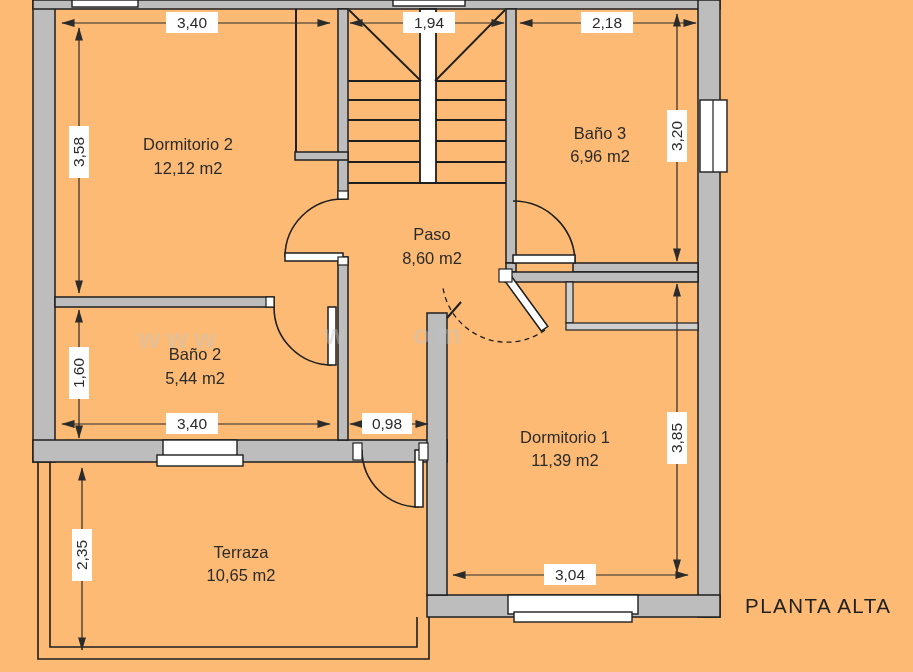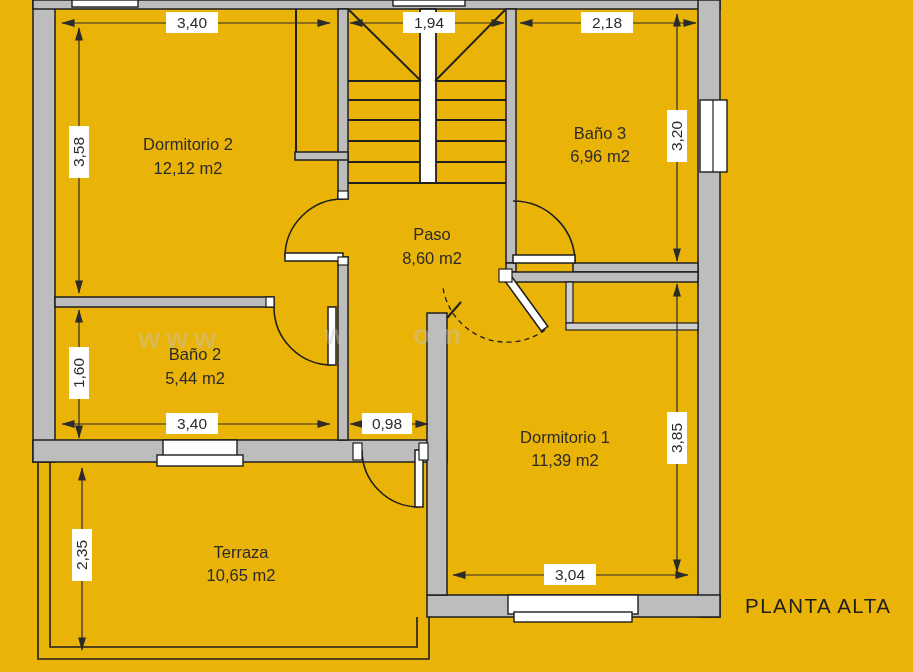--- a/index.html
+++ b/index.html
@@ -1,19 +1,19 @@
 <!DOCTYPE html>
 <html><head>
 <meta charset="utf-8">
 <style>
   html,body{margin:0;padding:0;background:#ffffff;}
   .canvas{
     position:relative;
     width:913px;height:672px;
-    background:#eab308;
+    background:#fdba74;
     font-family:"Liberation Sans", sans-serif;
     overflow:hidden;
   }
   svg{display:block}
   .wall{fill:#bdbdbd;stroke:#1f1f1f;stroke-width:1.5;}
   .thinwall{fill:#cfcfcf;stroke:#1f1f1f;stroke-width:1.2;}
   .stair-line{stroke:#1f1f1f;stroke-width:1.8;fill:none;}
   .stringer{fill:#ffffff;stroke:#1f1f1f;stroke-width:1.8;}
   .door-arc{fill:none;stroke:#1f1f1f;stroke-width:1.6;}
   .door-arc.dashed{stroke-dasharray:5 4;stroke-width:1.3;}

